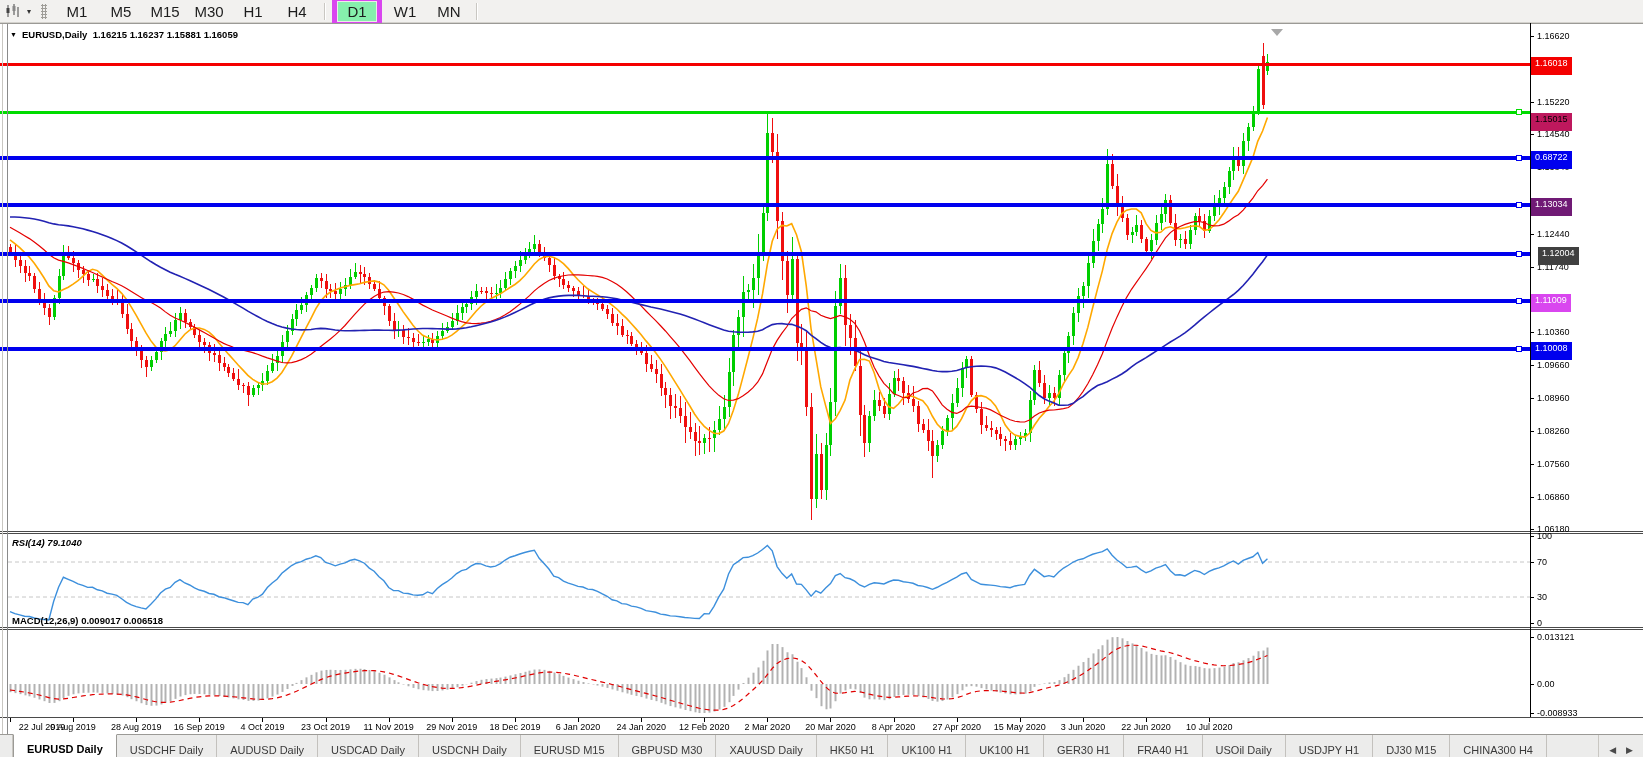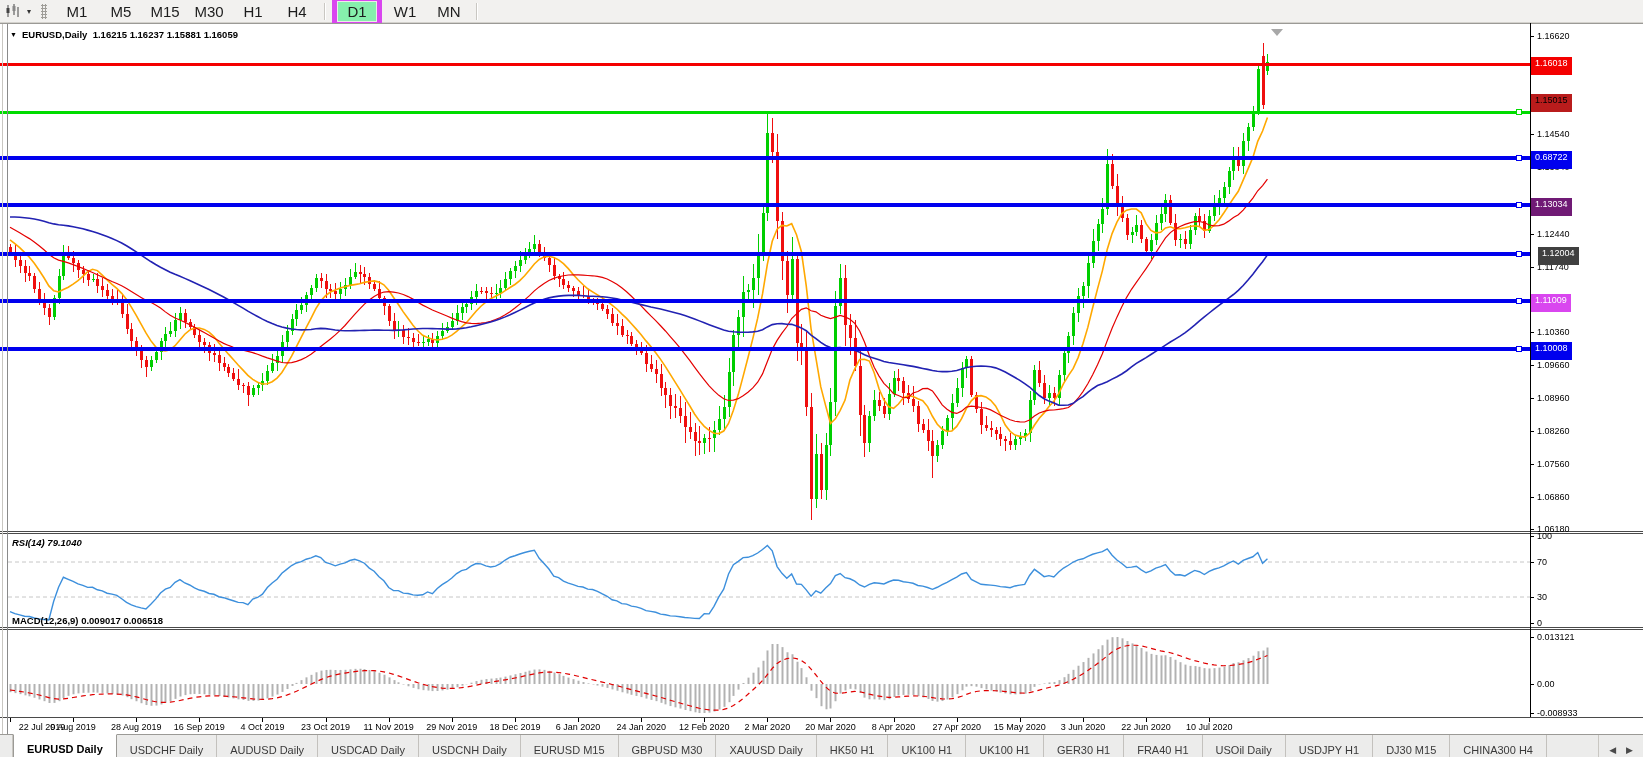--- a/index.html
+++ b/index.html
@@ -976,21 +976,21 @@
       <polygon points="1271,6 1283,6 1277,13" fill="#a8a8a8"></polygon>
     </svg>
 
   <div class="overlay-label" style="left:10px;top:6px;">
     <span class="menu-marker">▼</span><span>EURUSD,Daily</span>&nbsp;&nbsp;<span>1.16215 1.16237 1.15881 1.16059</span>
   </div>
   <div class="pane-sub-label" style="left:12px;top:514px;font-style:italic;">RSI(14) 79.1040</div>
   <div class="pane-sub-label" style="left:12px;top:592px;">MACD(12,26,9) 0.009017 0.006518</div>
   <div id="badges">
       <div class="price-badge" style="top: 34px; background: rgb(244, 0, 0); color: rgb(255, 255, 255);">1.16018</div>
-      <div class="price-badge" style="top: 71px; background: #b91c1c; color: rgb(0, 0, 0);">1.15015</div>
+      <div class="price-badge" style="top: 90px; background: #be185d; color: rgb(0, 0, 0);">1.15015</div>
       <div class="price-badge" style="top: 128px; background: rgb(0, 0, 238); color: rgb(255, 255, 255);">0.68722</div>
       <div class="price-badge" style="top: 175px; background: #701a75; color: rgb(255, 255, 255);">1.13034</div>
       <div class="price-badge" style="top: 224px; background: #404040; color: rgb(255, 255, 255); margin-left: 7px;">1.12004</div>
       <div class="price-badge" style="top: 271px; background: #d946ef; color: rgb(255, 255, 255);">1.11009</div>
       <div class="price-badge" style="top: 319px; background: rgb(0, 0, 238); color: rgb(255, 255, 255);">1.10008</div>
     </div>
 </div>
 
 <div class="tabbar">
   <div class="tab-lead"></div>

